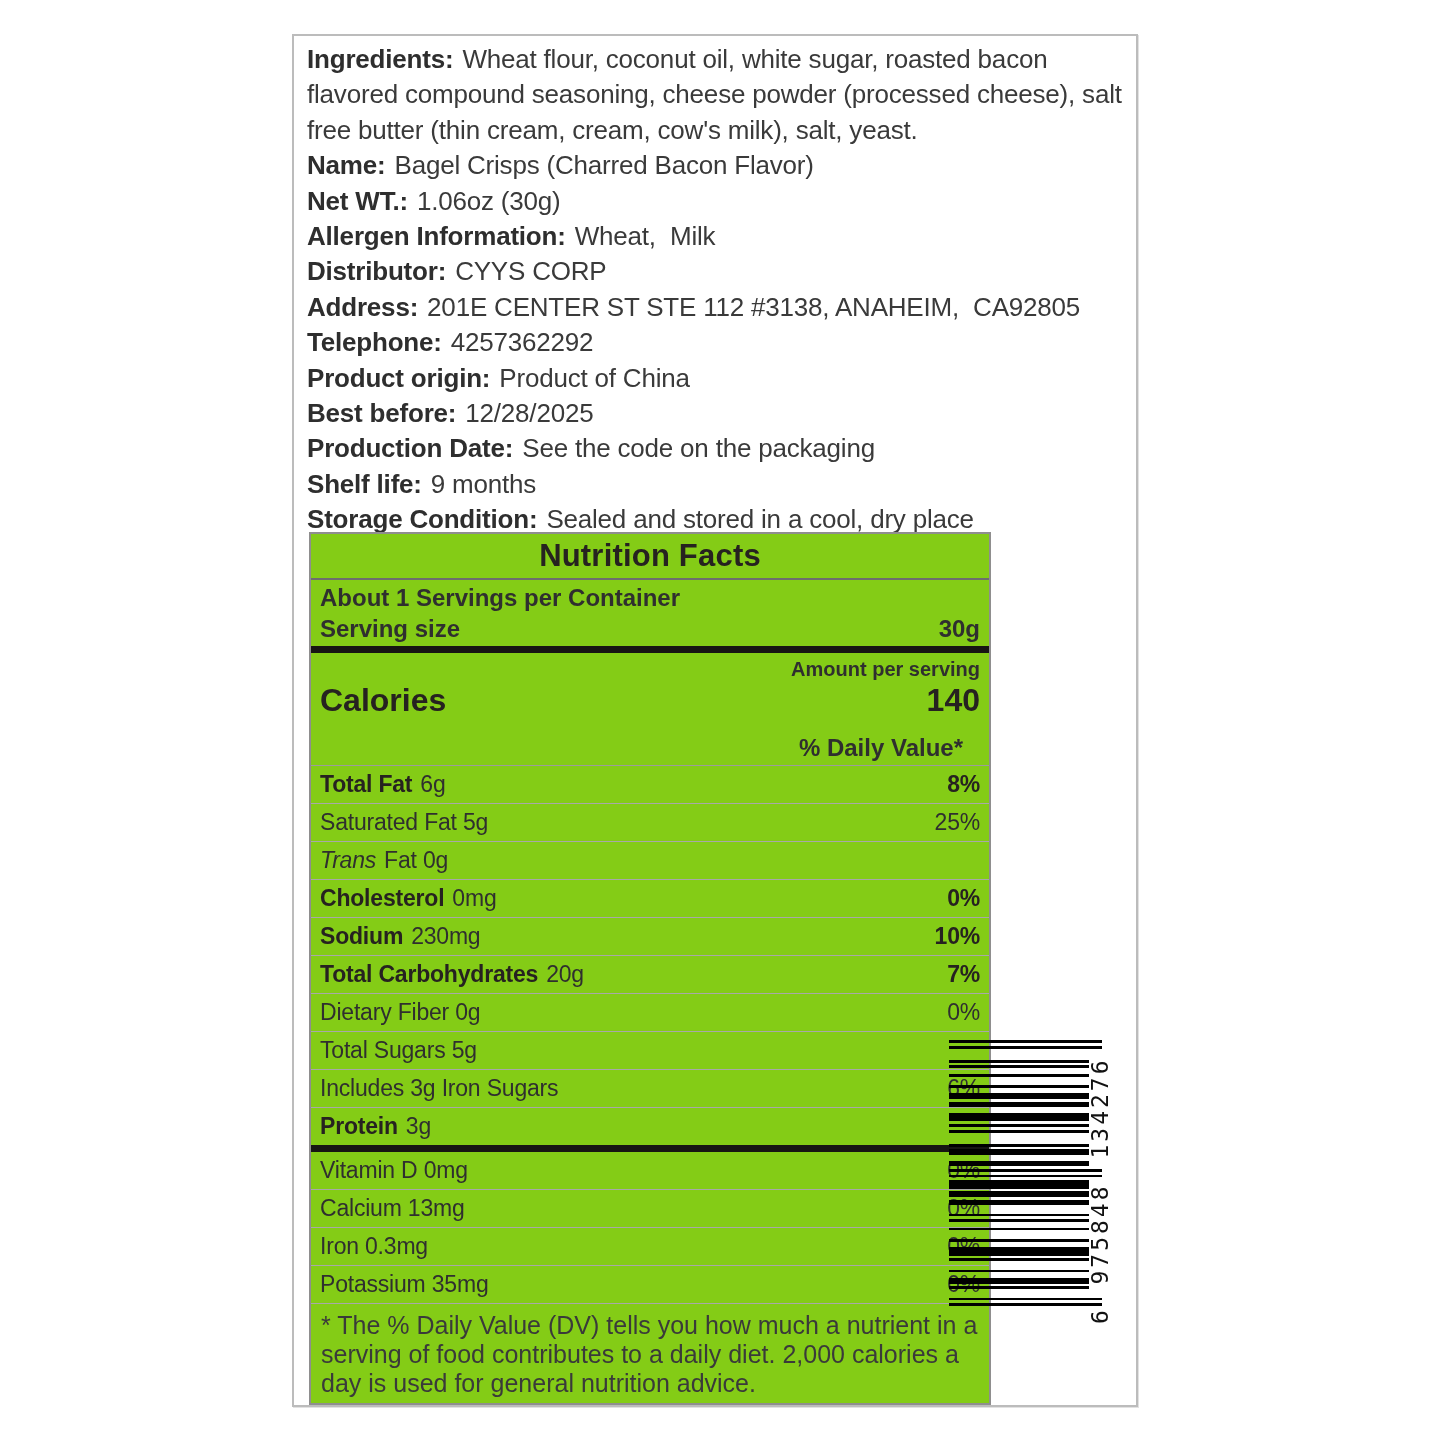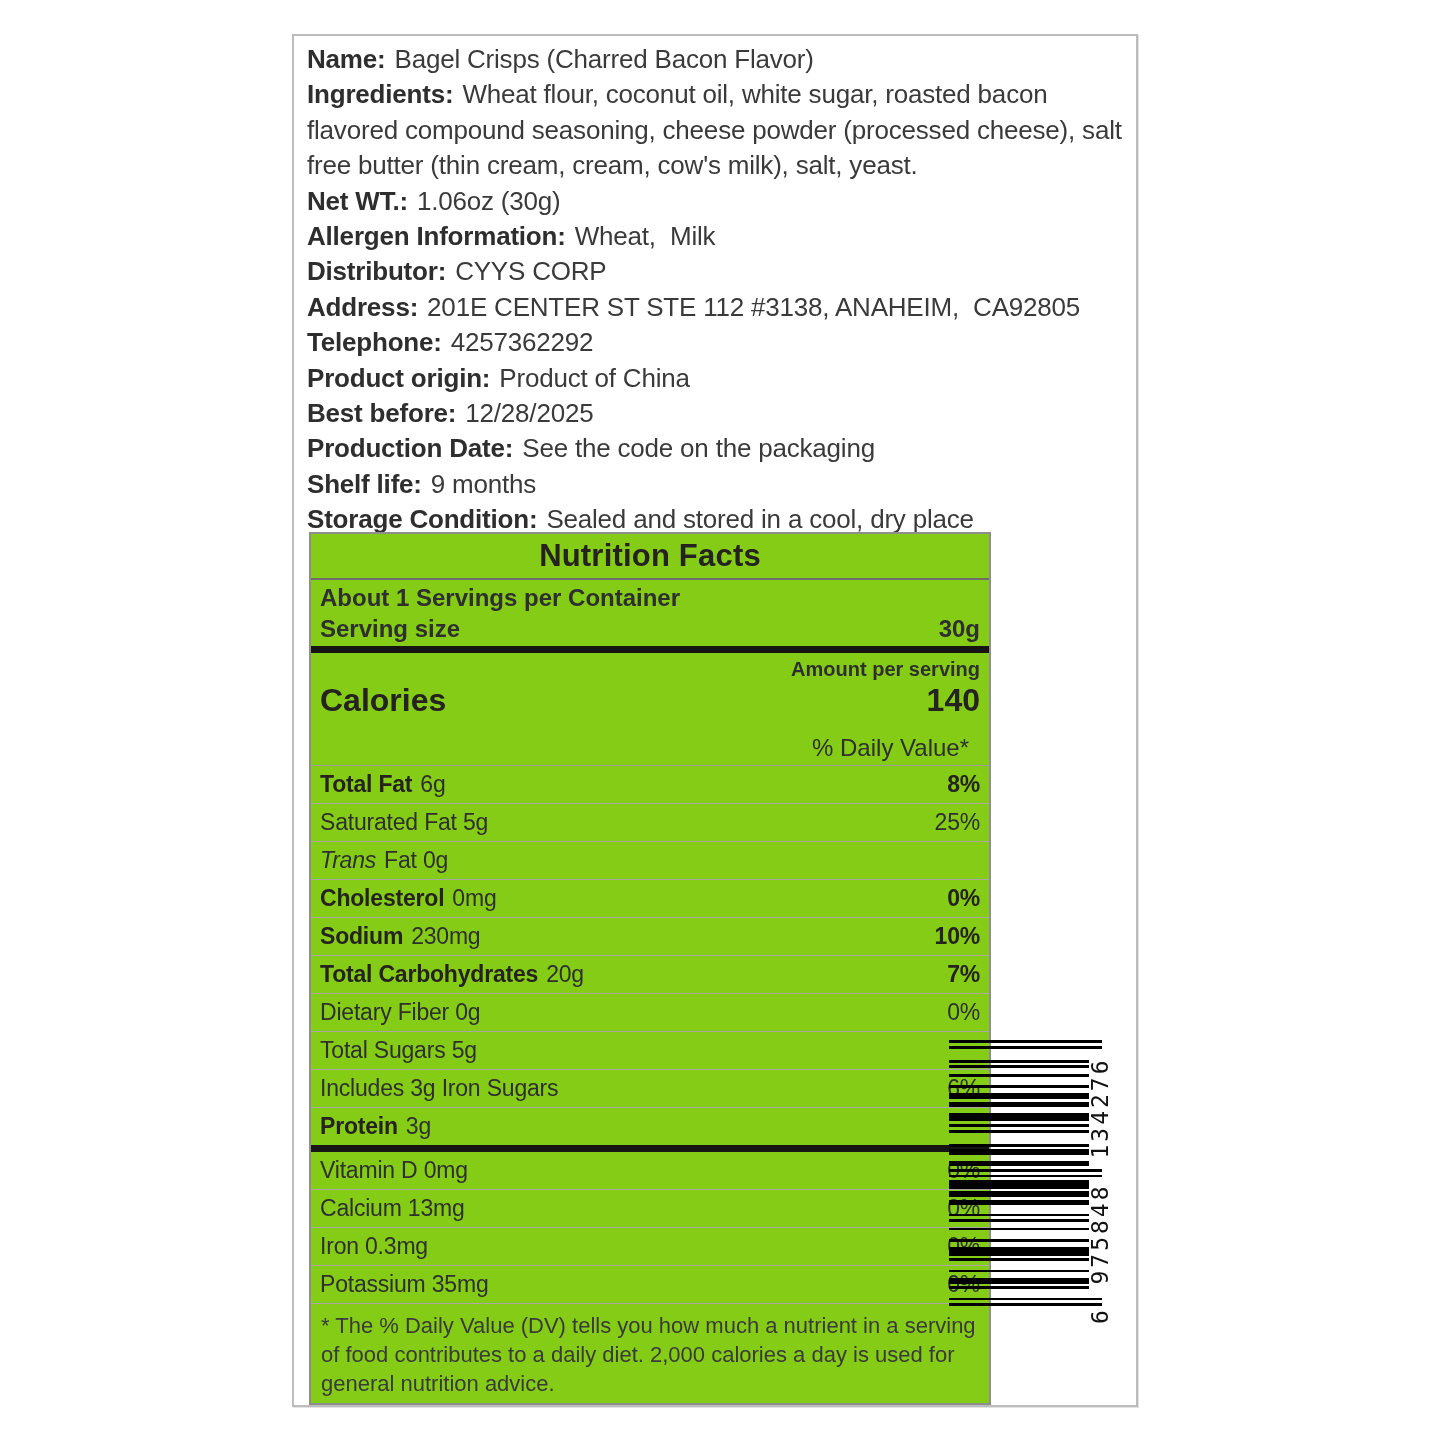--- a/index.html
+++ b/index.html
@@ -33,35 +33,35 @@
   .nf-serv { padding:2px 9px 2px 9px; border-bottom:7px solid #171513; font-weight:bold; font-size:24px; }
   .nf-serv .l1 { line-height:31px; }
   .nf-serv .l2 { display:flex; justify-content:space-between; line-height:31px; }
   .nf-amount { padding:6px 9px 0 9px; font-weight:bold; font-size:20px; line-height:21px;text-align:right; }
   .nf-cal {
     display:flex; justify-content:space-between; align-items:flex-end;
     padding:0 9px 2px 9px; font-weight:bold; font-size:32px; line-height:40px;
     border-bottom:8px solid #84cc16; color:#262220;
   }
   .nf-dv {
-    text-align:right; font-weight:normal; font-size:24px; line-height:25px;
-    padding:5px 20px 5px 9px; border-bottom:1px solid #9c9c9c;
+    text-align:right; font-weight:bold; font-size:24px; line-height:25px;
+    padding:5px 26px 5px 9px; border-bottom:1px solid #9c9c9c;
   }
   .nrow {
     display:flex; justify-content:space-between; align-items:center;
     height:37px; padding:0 9px; border-bottom:1px solid #a8a8a8;
     font-size:23px; letter-spacing:-0.2px;
   }
   .nrow.thick { border-bottom:7px solid #171513; }
   .nname b { font-weight:bold; color:#262220; }
   .nname i { font-style:italic; }
   .nname b:not(:empty), .nname i:not(:empty) { margin-right:8px; }
   .npct { text-align:right; }
   .npct.boldpct { font-weight:bold; color:#262220; }
-  .nf-foot { padding:7px 10px 5px 10px; font-size:22px; line-height:29px; color:#3a3a3a; border-bottom:none; }
+  .nf-foot { padding:7px 10px 5px 10px; font-size:25px; line-height:29px; color:#3a3a3a; border-bottom:none; }
   
   .barcode-wrap {
     position:absolute; left:890px; top:1097px; width:284px; height:166px;
     transform:rotate(-90deg); transform-origin:50% 50%;
   }
   .bars { position:absolute; left:16px; top:0; height:153px; display:flex; }
   .bars .m { width:2.8px; height:140px; }
   .bars .m.b { background:#000; }
   .bars .m.long { height:153px; }
   .bdigits {
@@ -71,22 +71,22 @@
   .bdigits .d0 { position:absolute; left:-2px; top:0; }
   .bdigits .d1 { position:absolute; left:32px; width:112px; top:0; text-align:center; letter-spacing:3px; }
   .bdigits .d2 { position:absolute; left:158px; width:112px; top:0; text-align:center; letter-spacing:3px; }
 </style>
 </head>
 <body>
 
 <div class="frame"></div>
 
 <div class="info">
+  <div class="line"><span class="ilabel">Ingredients:</span><span>Wheat flour, coconut oil, white sugar, roasted bacon flavored compound seasoning, cheese powder (processed cheese), salt free butter (thin cream, cream, cow's milk), salt, yeast.</span></div>
   <div class="line"><span class="ilabel">Name:</span><span>Bagel Crisps (Charred Bacon Flavor)</span></div>
-  <div class="line"><span class="ilabel">Ingredients:</span><span>Wheat flour, coconut oil, white sugar, roasted bacon flavored compound seasoning, cheese powder (processed cheese), salt free butter (thin cream, cream, cow's milk), salt, yeast.</span></div>
   <div class="line"><span class="ilabel">Net WT.:</span><span>1.06oz (30g)</span></div>
   <div class="line"><span class="ilabel">Allergen Information:</span><span>Wheat,  Milk</span></div>
   <div class="line"><span class="ilabel">Distributor:</span><span>CYYS CORP</span></div>
   <div class="line"><span class="ilabel">Address:</span><span>201E CENTER ST STE 112 #3138, ANAHEIM,  CA92805</span></div>
   <div class="line"><span class="ilabel">Telephone:</span><span>4257362292</span></div>
   <div class="line"><span class="ilabel">Product origin:</span><span>Product of China</span></div>
   <div class="line"><span class="ilabel">Best before:</span><span>12/28/2025</span></div>
   <div class="line"><span class="ilabel">Production Date:</span><span>See the code on the packaging</span></div>
   <div class="line"><span class="ilabel">Shelf life:</span><span>9 months</span></div>
   <div class="line"><span class="ilabel">Storage Condition:</span><span>Sealed and stored in a cool, dry place</span></div>

